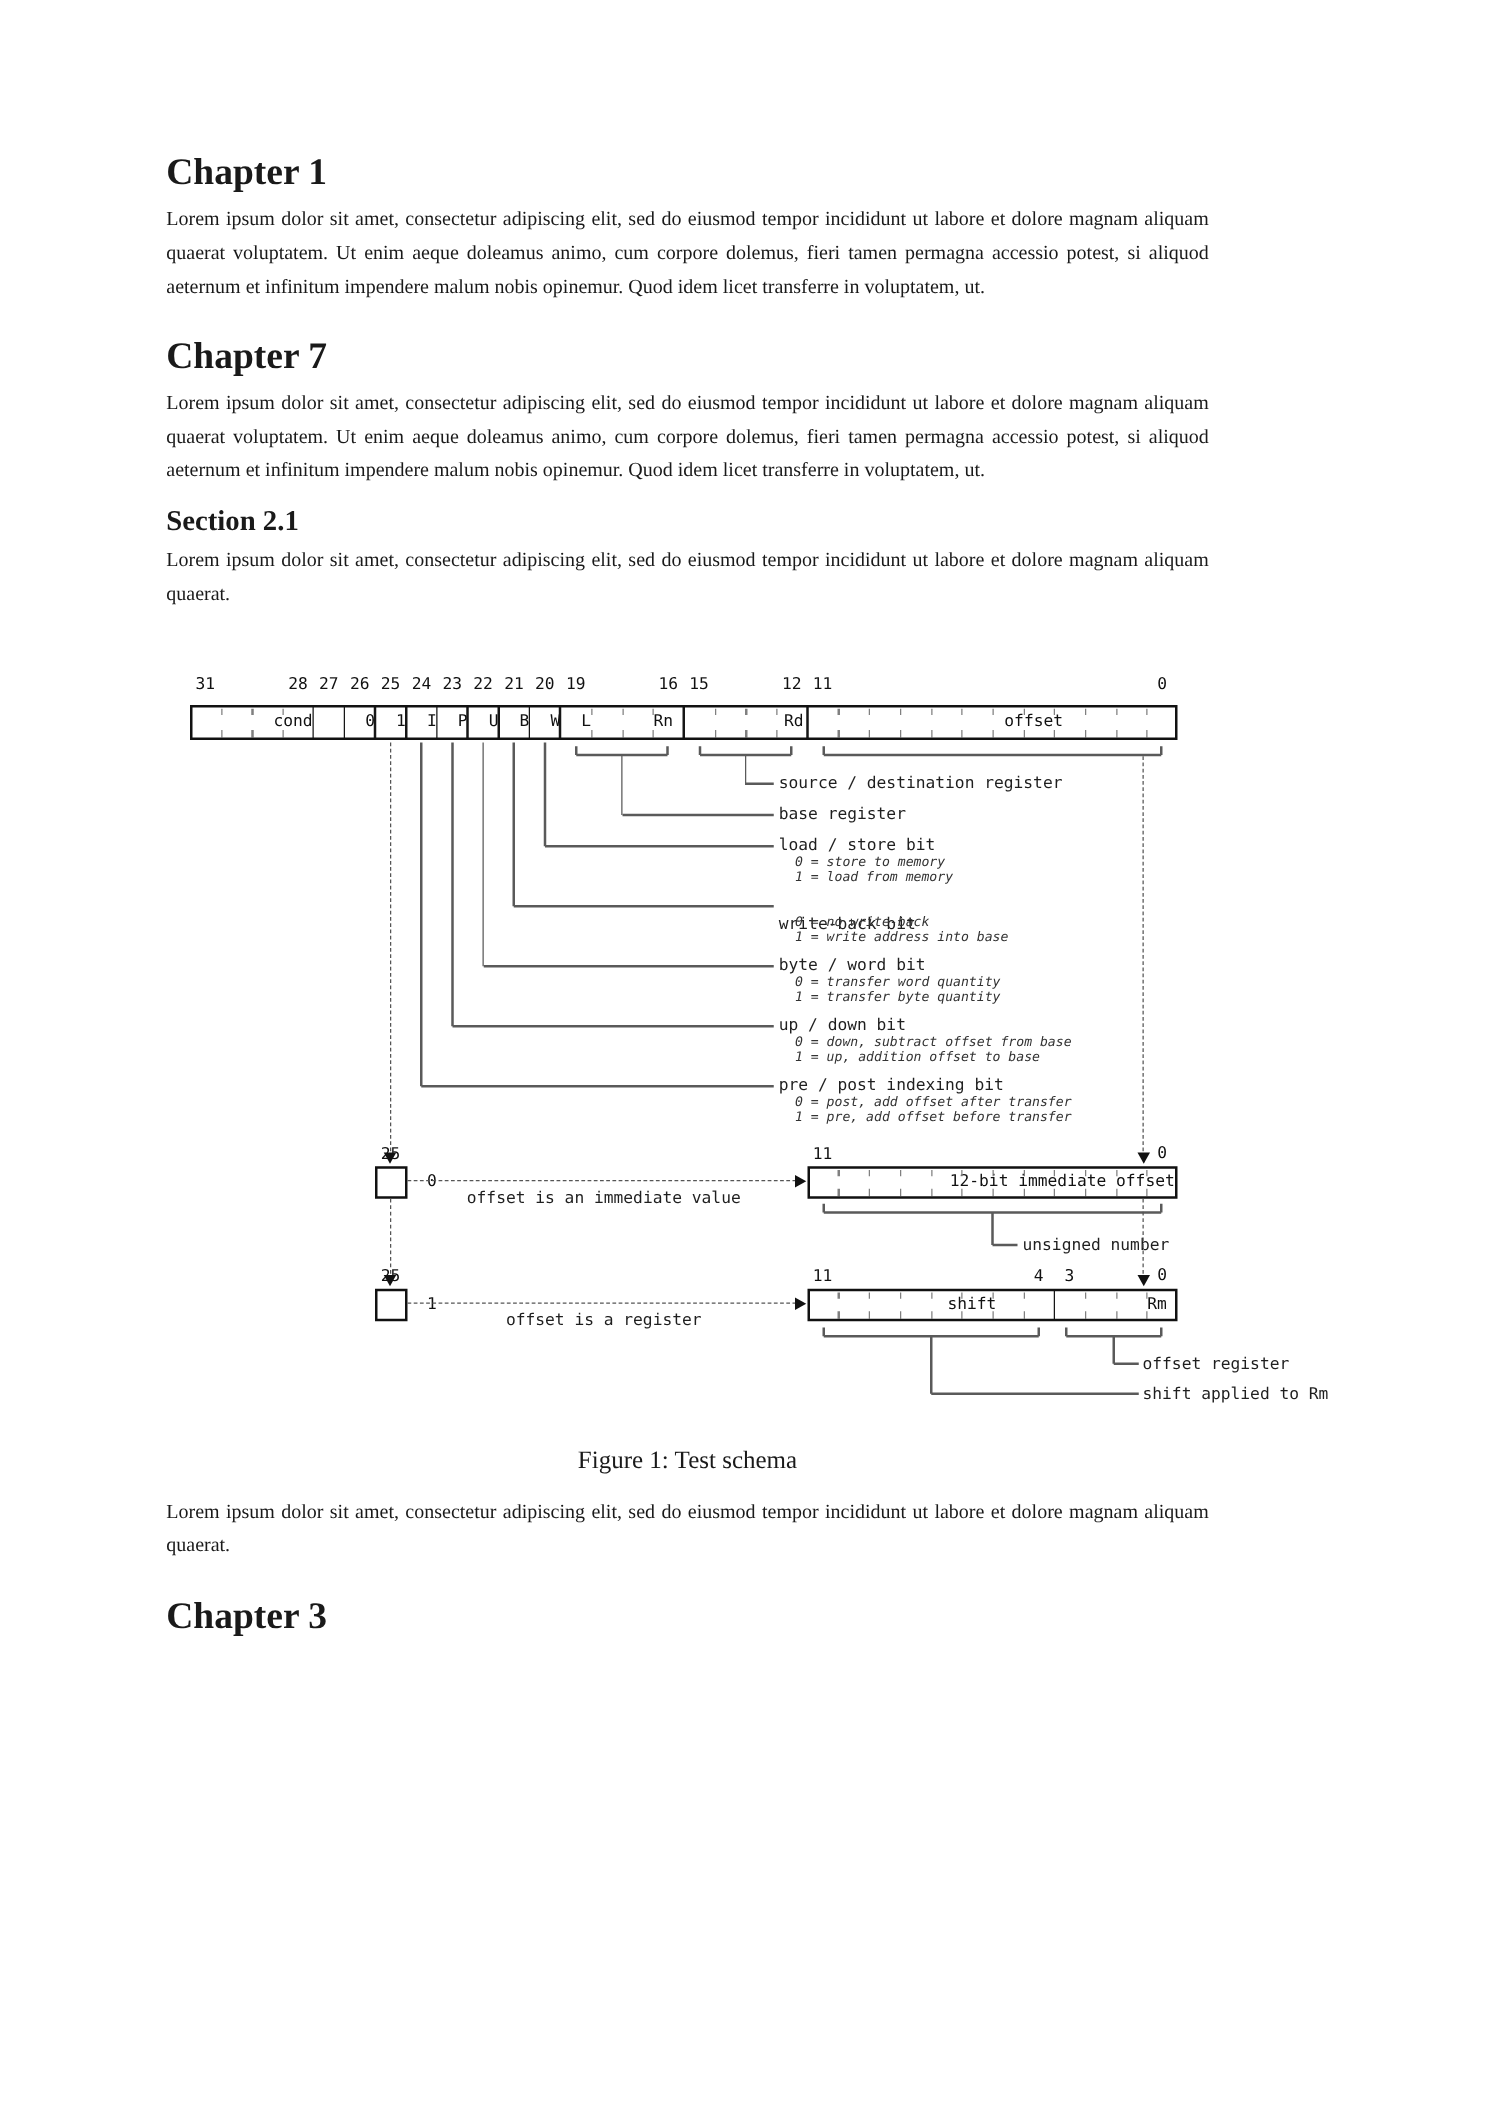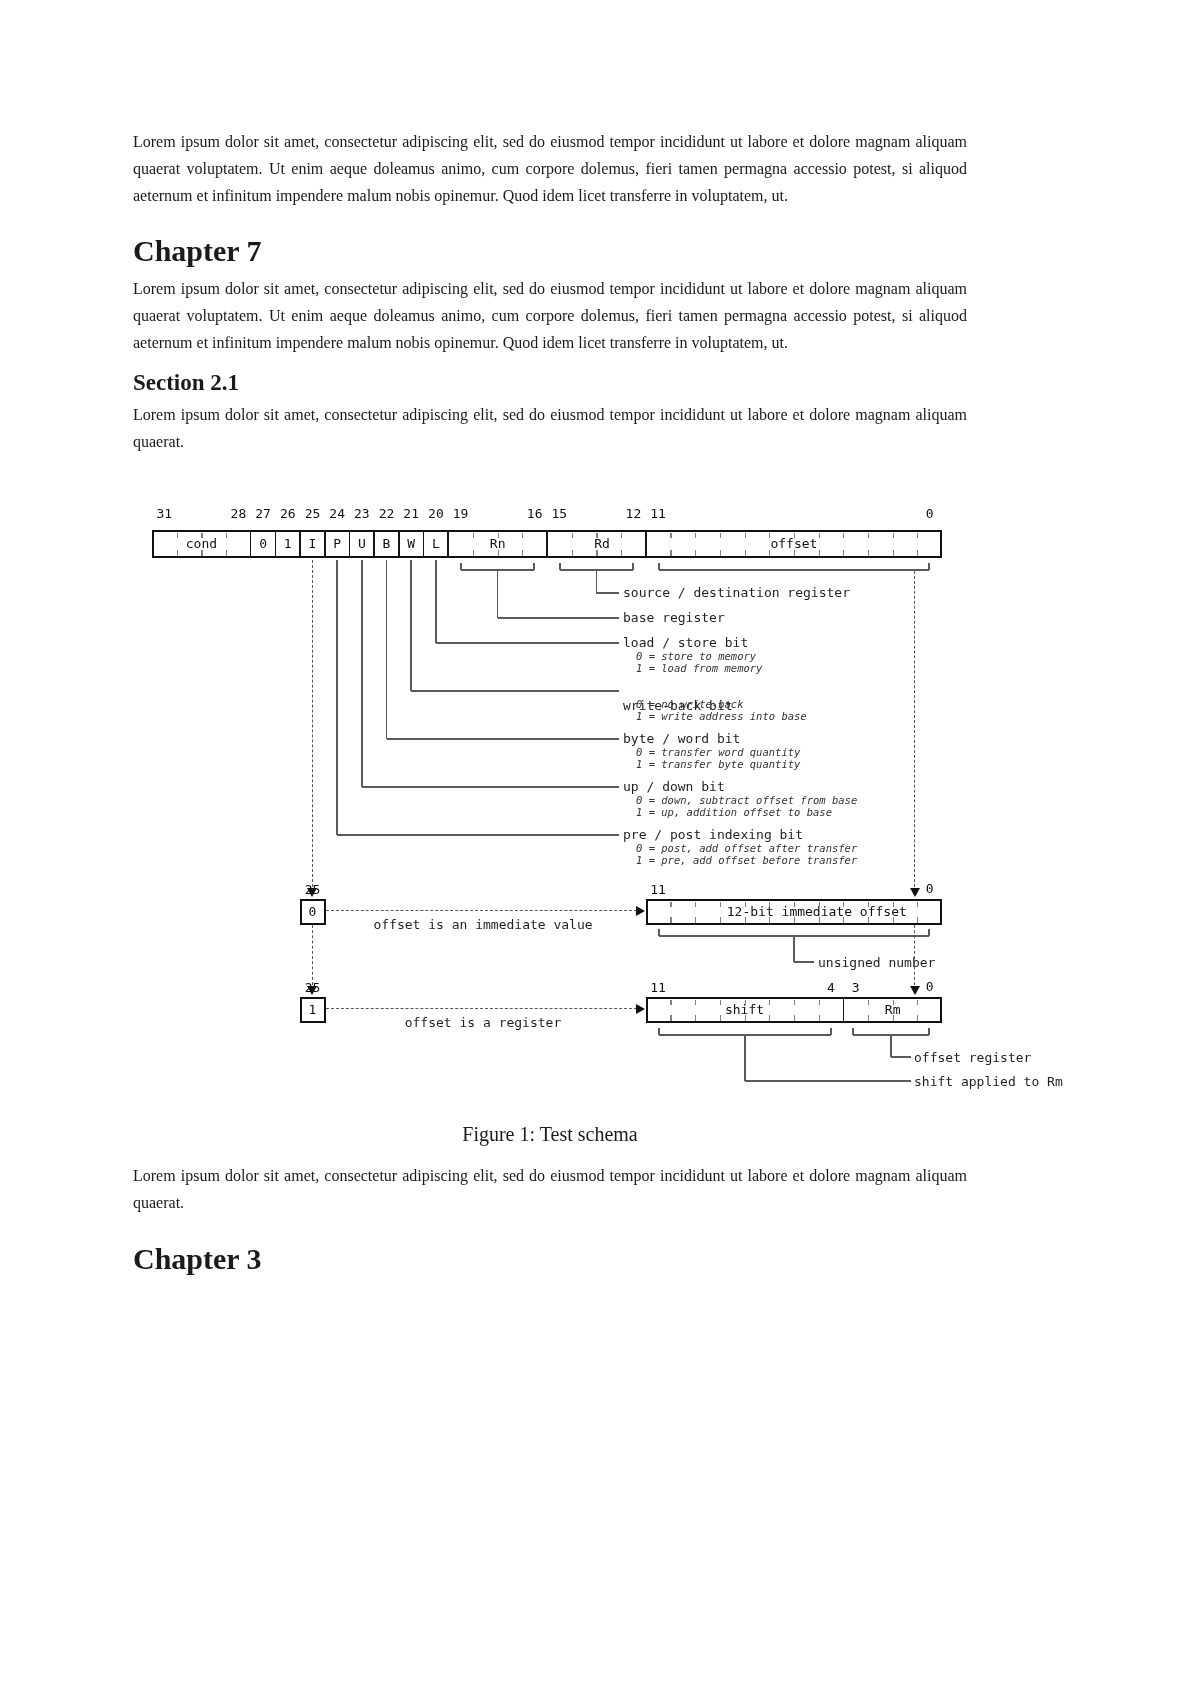--- a/index.html
+++ b/index.html
@@ -16,29 +16,30 @@
   .caption{margin-top:12px;font-size:20px;line-height:24px;text-align:center;}
   .figure{position:relative;width:1191px;height:640px;margin-top:15px;}
   .fig-num{position:absolute;font:13px "DejaVu Sans Mono","Liberation Mono",monospace;text-align:center;color:#111;}
   .fig-label{position:absolute;font:13px "DejaVu Sans Mono","Liberation Mono",monospace;color:#1f1f1f;white-space:pre;}
   .fig-sub{position:absolute;font:italic 10.5px "DejaVu Sans Mono","Liberation Mono",monospace;color:#333;white-space:pre;}
   .fig-line{position:absolute;background:#5a5a5a;}
   .fig-line.dark{background:#161616;}
   .fig-dash-v{position:absolute;width:0;border-left:1.6px dashed #555;}
   .fig-dash-h{position:absolute;height:0;border-top:1.6px dashed #555;}
   .fig-box{position:absolute;border:2.4px solid #111;box-sizing:border-box;background:transparent;}
-  .fig-cell-label{position:absolute;font:13px "DejaVu Sans Mono","Liberation Mono",monospace;color:#111;text-align:center;overflow:hidden;}
+  .fig-cell-label{position:absolute;font:13px "DejaVu Sans Mono","Liberation Mono",monospace;color:#111;text-align:center;overflow:hidden;padding-left:33px;}
   .fig-tick{position:absolute;width:1.2px;background:#808080;}
   .arrow{position:absolute;width:0;height:0;}
 </style>
 </head>
 <body>
 
 <div class="page">
   <div class="text-col">
+    <h1>Chapter 1</h1>
     <p>Lorem ipsum dolor sit amet, consectetur adipiscing elit, sed do eiusmod tempor incididunt ut labore et dolore magnam aliquam quaerat voluptatem. Ut enim aeque doleamus animo, cum corpore dolemus, fieri tamen permagna accessio potest, si aliquod aeternum et infinitum impendere malum nobis opinemur. Quod idem licet transferre in voluptatem, ut.</p>
     <h1 class="ch2">Chapter 7</h1>
     <p>Lorem ipsum dolor sit amet, consectetur adipiscing elit, sed do eiusmod tempor incididunt ut labore et dolore magnam aliquam quaerat voluptatem. Ut enim aeque doleamus animo, cum corpore dolemus, fieri tamen permagna accessio potest, si aliquod aeternum et infinitum impendere malum nobis opinemur. Quod idem licet transferre in voluptatem, ut.</p>
     <h2>Section 2.1</h2>
     <p class="small">Lorem ipsum dolor sit amet, consectetur adipiscing elit, sed do eiusmod tempor incididunt ut labore et dolore magnam aliquam quaerat.</p>
   </div>
 
   <div class="figure">
       <div class="fig-num" style="left: 146.3px; top: 36px; width: 36px;">31</div>
       <div class="fig-num" style="left: 220.4px; top: 36px; width: 36px;">28</div>

